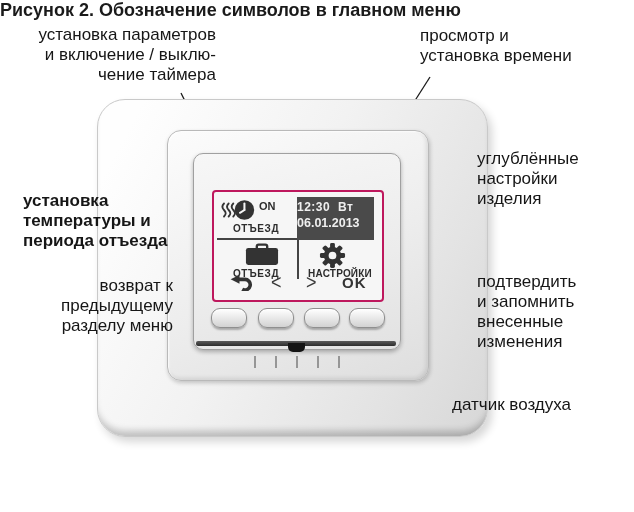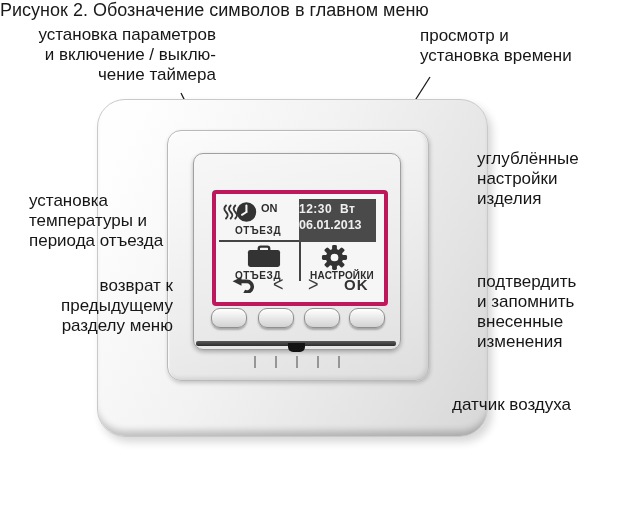--- a/index.html
+++ b/index.html
@@ -17,25 +17,25 @@
     position: absolute;
     font-size: 17px;
     line-height: 20px;
     color: #161616;
     white-space: pre-line;
   }
   .ann-right { text-align: right; }
   #ann-timer    { right: 418px; top: 25px;  }
   #ann-time     { left: 420px;  top: 26px;  }
   #ann-advanced { left: 477px;  top: 149px; }
-  #ann-temp     { left: 29px;   top: 191px; }
+  #ann-temp     { left: 23px;   top: 191px; font-weight: bold; }
   #ann-back     { right: 461px; top: 276px; }
   #ann-confirm  { left: 477px;  top: 272px; }
   #ann-sensor   { left: 452px;  top: 395px; }
-  #caption      { left: 25px;   top: 461px; font-size: 18px; color:#1a1a1a; white-space: nowrap; }
+  #caption      { left: 25px;   top: 461px; font-size: 18px; color:#1a1a1a; white-space: nowrap; font-weight: bold; }
 
   
   #callouts { position:absolute; left:0; top:0; width:634px; height:512px; pointer-events:none; }
   #callouts line { stroke:#1a1a1a; stroke-width:1.3; }
 
   
   #device { position:absolute; left:90px; top:90px; width:410px; height:360px; }
 
   .plate {
     position:absolute; left:7px; top:9px; width:389px; height:336px;
@@ -74,21 +74,21 @@
   .logo {
     position:absolute; left:103px; top:68px; width:206px;
     text-align:center; font-size:15px; font-weight:bold; color:#b91c1c; letter-spacing:0.5px;margin-top:41px;
   }
   .logo svg { vertical-align:-2px; margin-right:4px; }
 
   
   .screen {
     position:absolute; left:122px; top:100px; width:168px; height:108px;
     background:#f6f6f6;
-    border: 4px solid #be185d;
+    border: 2px solid #be185d;
     border-radius: 4px;
   }
   .screen .cell-label {
     position:absolute; font-size:10px; font-weight:bold; letter-spacing:0.6px; color:#2d2d2d; text-align:center;
   }
   #lbl-timer    { left:0;    width:84px; top:31px; }
   #lbl-depart   { left:0;    width:84px; top:76px; }
   #lbl-settings { left:84px; width:84px; top:76px; letter-spacing:0.2px; }
   #icon-timer   { position:absolute; left:5px;  top:5px;  }
   #txt-on       { position:absolute; left:45px; top:8px;  font-size:11px; font-weight:bold; color:#2d2d2d; }

